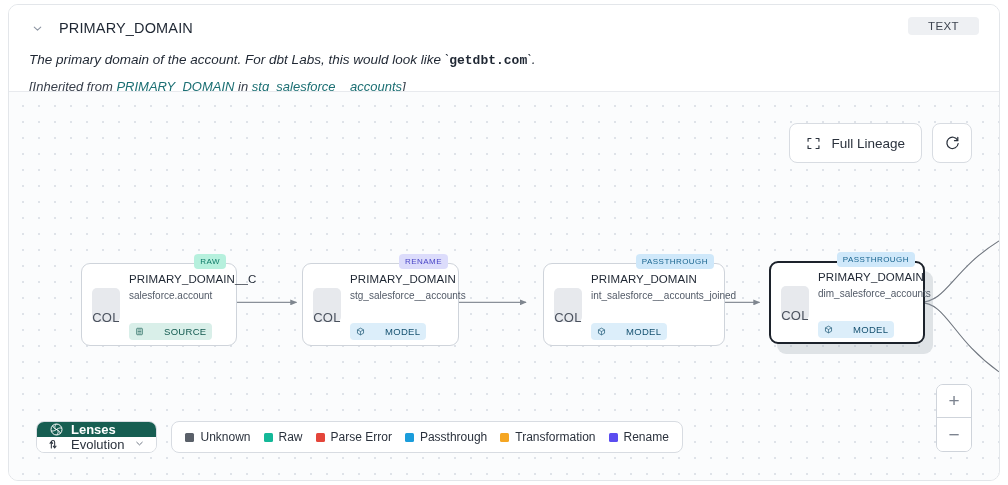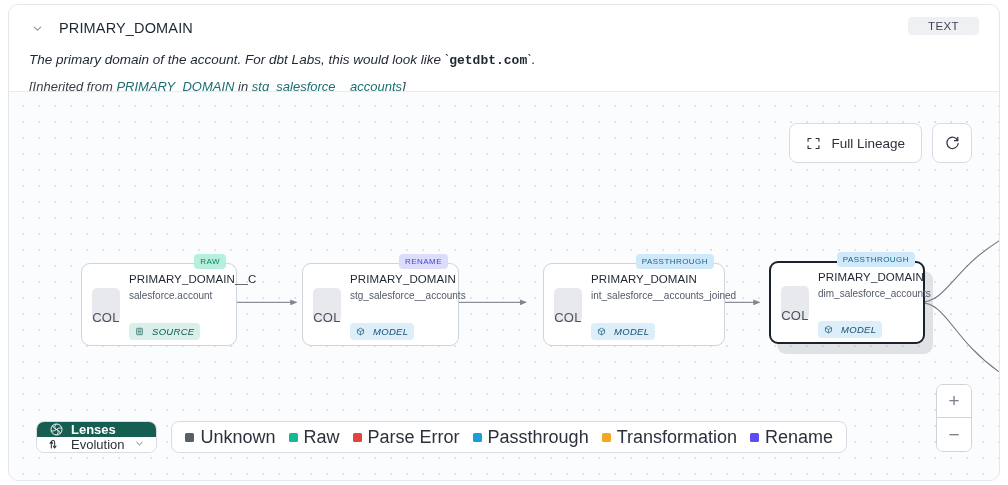--- a/index.html
+++ b/index.html
@@ -231,26 +231,25 @@
   .node-sub {
     margin-top: 3px;
     font-size: 10px;
     color: #525a67;
     white-space: nowrap;
   }
   .type-badge {
     margin-top: 22px;
     display: inline-flex;
     align-items: center;
-    gap: 8px;
+    gap: 20px;
     font-size: 9.5px;
     letter-spacing: 0.3px;
     padding: 3px 6px;
     border-radius: 4px;
-    font-style: italic;
   }
   .type-badge.source { background: #d9efe9; color: #11584e; }
   .type-badge.model  { background: #dceefa; color: #14506f; }
 
   .tag {
     position: absolute;
     top: -10px;
     font-size: 8px;
     letter-spacing: 0.45px;
     padding: 3px 6px 3px 6px;
@@ -312,21 +311,21 @@
     background: #ffffff;
     border: 1px solid #d8dce2;
     border-radius: 8px;
     height: 32px;
     padding: 0 13px;
   }
   .legend-item {
     display: flex;
     align-items: center;
     gap: 6px;
-    font-size: 18px;
+    font-size: 12px;
     color: #2b323d;
     white-space: nowrap;
   }
   .swatch { width: 9px; height: 9px; border-radius: 1.5px; flex: 0 0 auto; }
 </style>
 </head>
 <body>
 
 <div id="app">
   <div class="card">

